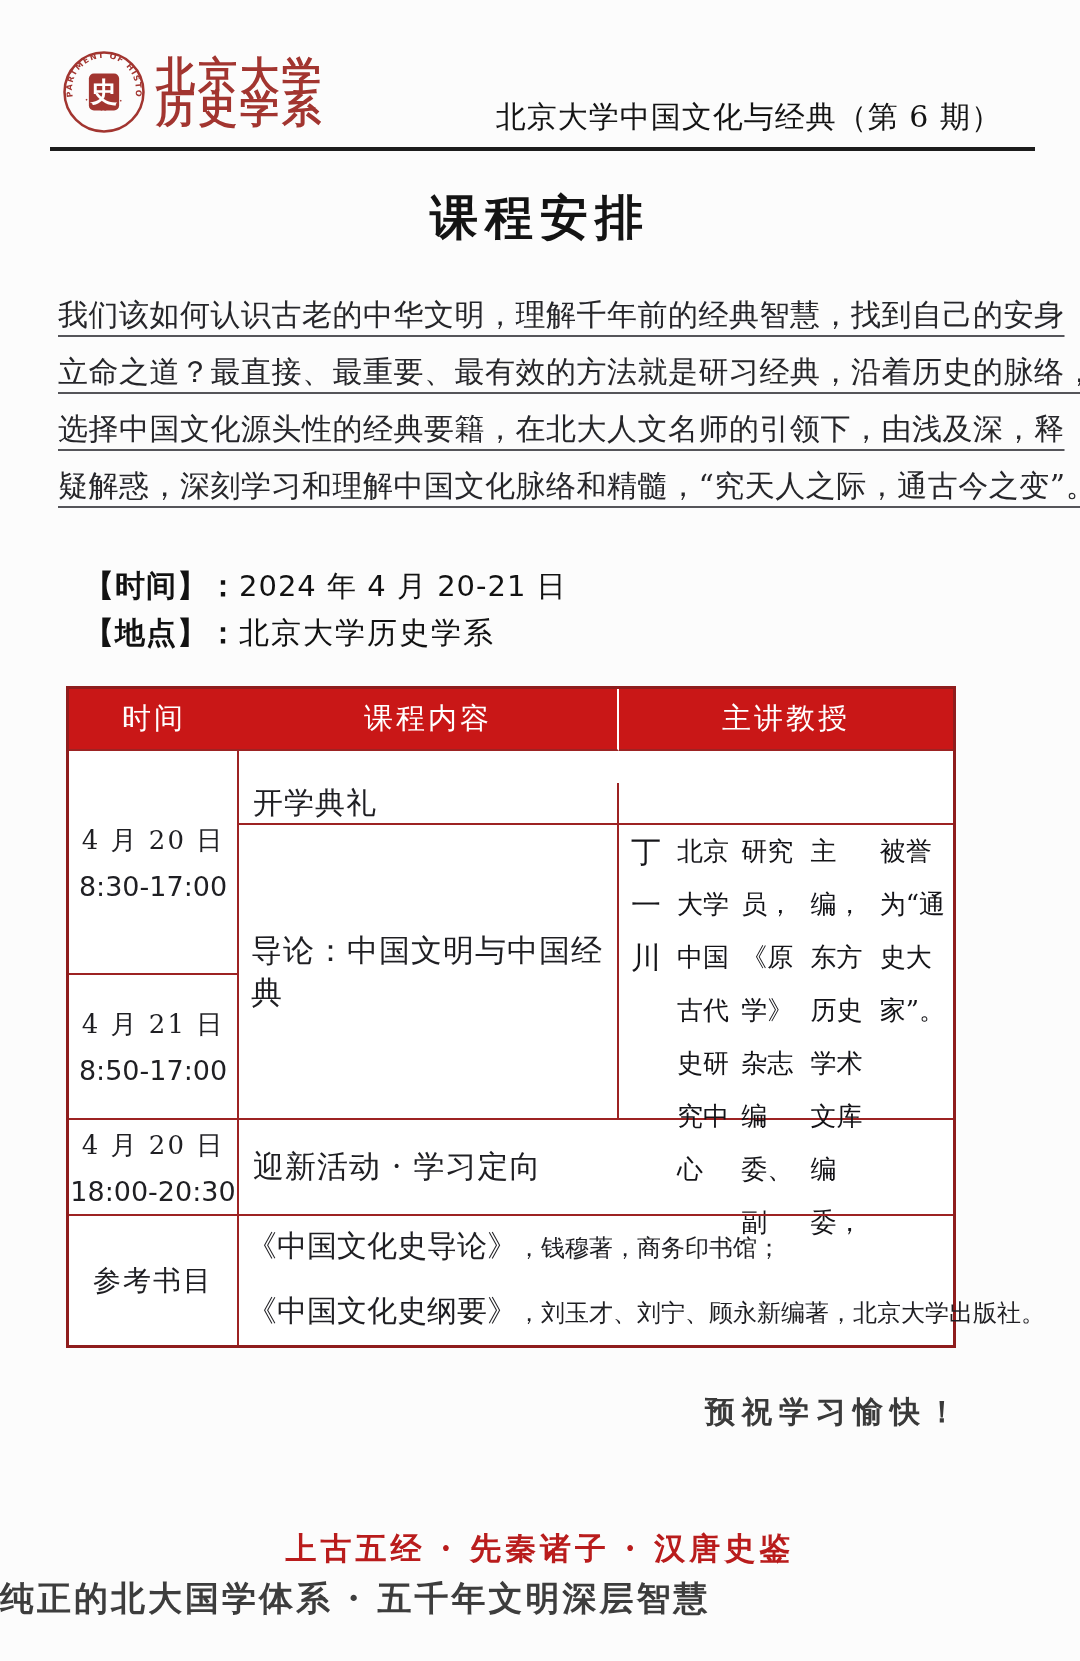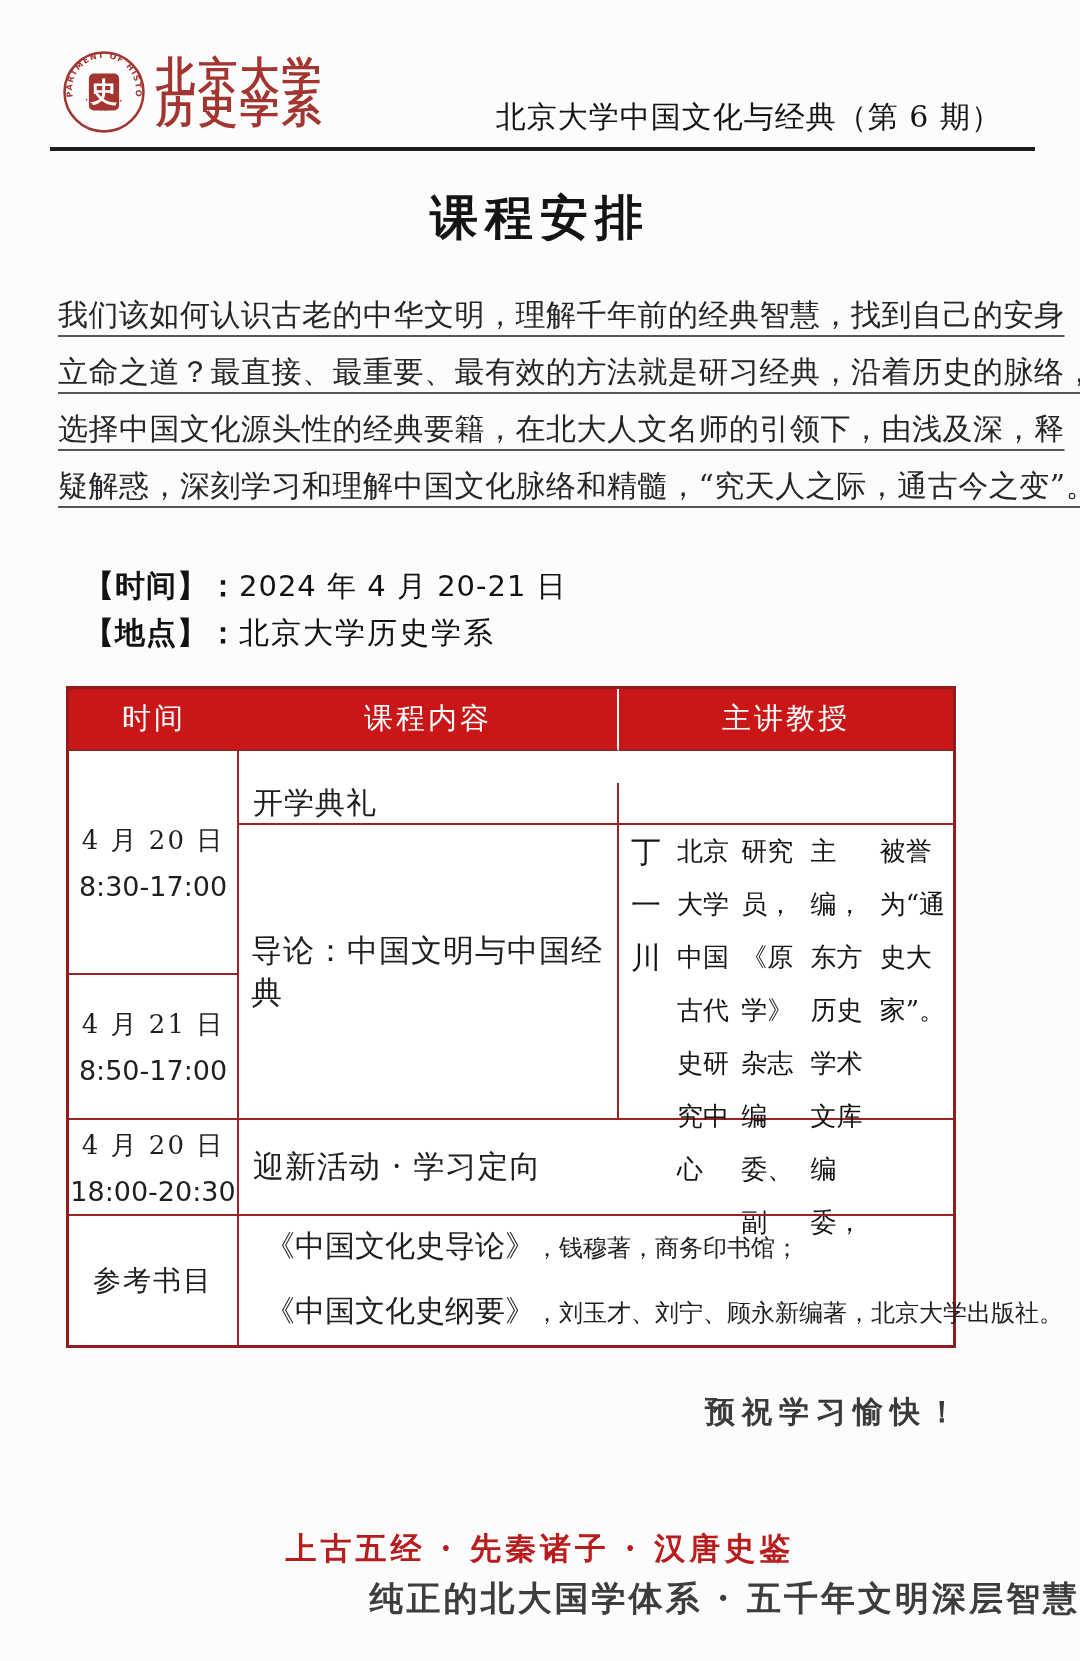--- a/index.html
+++ b/index.html
@@ -69,35 +69,35 @@
   .c1A{grid-area:2/1/4/2;}
   .c2A{grid-area:2/2/3/3;display:flex;align-items:center;padding-left:14px;font-size:30px;letter-spacing:1px;margin-top:32px;}
   .c3A{grid-area:2/3/3/4;}
   .c2B{grid-area:3/2/5/3;display:flex;align-items:center;padding-left:12px;font-size:31px;letter-spacing:1px;}
   .c3B{grid-area:3/3/5/4;display:flex;justify-content:space-between;
     padding:0 8px 0 12px;font-size:26px;line-height:53px;color:#141418;}
   .c1B{grid-area:4/1/5/2;}
   .c1C{grid-area:5/1/6/2;}
   .c23C{grid-area:5/2/6/4;display:flex;align-items:center;padding-left:14px;font-size:31px;letter-spacing:1px;}
   .c1D{grid-area:6/1/7/2;display:flex;align-items:center;justify-content:center;font-size:28px;letter-spacing:2px;}
-  .c23D{grid-area:6/2/7/4;display:flex;flex-direction:column;justify-content:center;padding-left:26px;line-height:60px;}
+  .c23D{grid-area:6/2/7/4;display:flex;flex-direction:column;justify-content:center;padding-left:8px;line-height:60px;}
   .cell-time{display:flex;flex-direction:column;align-items:center;justify-content:center;gap:13px;text-align:right;}
   .date-txt{font-size:26px;letter-spacing:2px;}
   .time-txt{font-family:var(--sans);font-size:27px;}
   .prof-name{text-align:center;font-size:30px;letter-spacing:12px;padding-right:4px;}
   .ref-line{white-space:nowrap;}
   .ref-title{font-size:30px;}
   .ref-detail{font-size:24px;}
 
   
   .closing{position:absolute;top:1392px;right:116px;font-size:30px;font-weight:700;
     letter-spacing:7px;color:#3a3a3a;}
   .footer-1{position:absolute;top:1528px;left:0;width:100%;text-align:center;
     font-size:31px;font-weight:700;letter-spacing:4px;color:#b91c1c;}
-  .footer-2{position:absolute;top:1576px;left:0;width:100%;text-align:right;
+  .footer-2{position:absolute;top:1576px;left:0;width:100%;text-align:left;
     font-size:34px;font-weight:700;letter-spacing:3px;color:#3d3d3d;}
 </style>
 </head>
 <body>
 
 <div class="page">
 
   <div class="logo">
     <svg class="seal" viewBox="0 0 100 100">
       <circle class="seal-ring" cx="50" cy="50" r="47"></circle>

